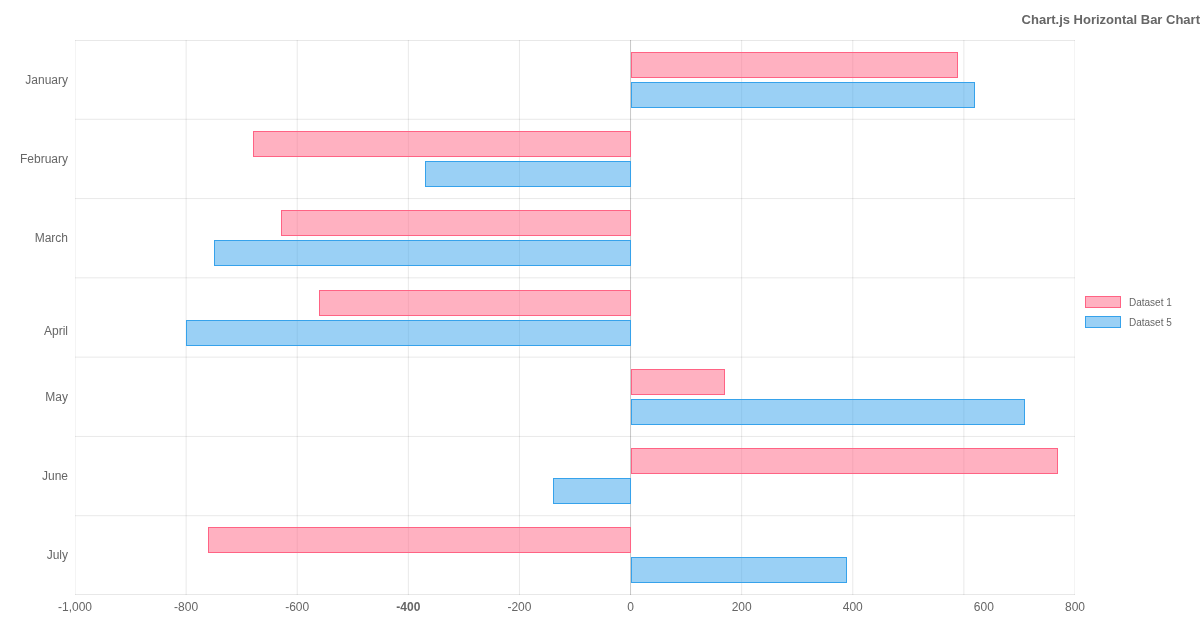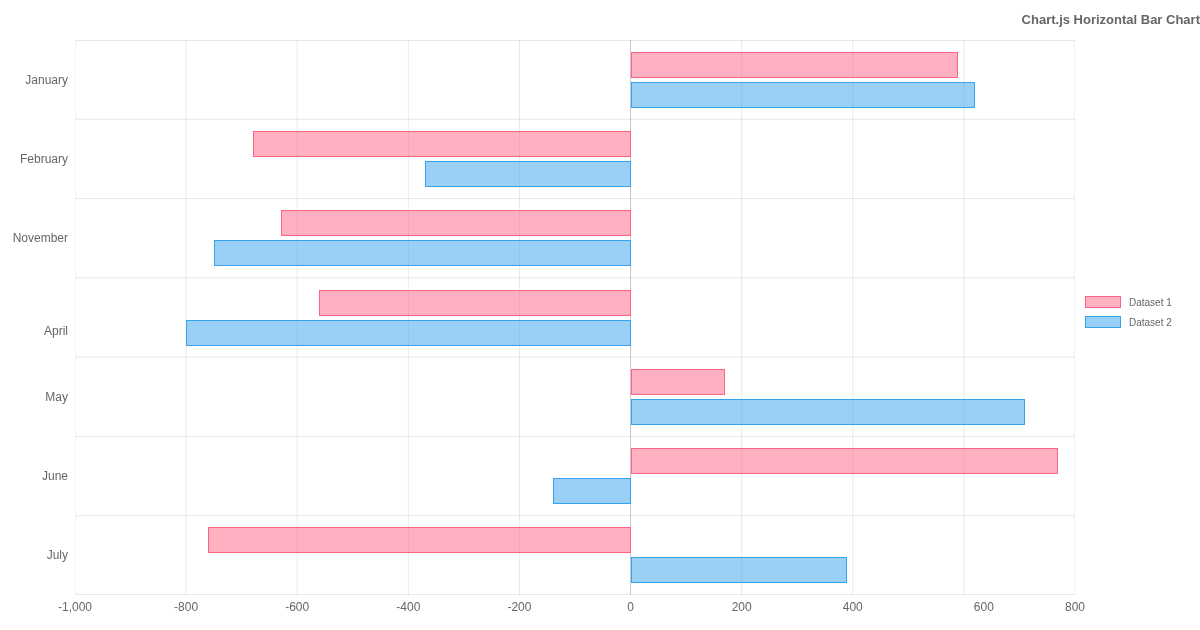--- a/index.html
+++ b/index.html
@@ -133,43 +133,43 @@
       <div class="bar ds1" style="left: 555.556px; width: 427.778px; top: 408.071px;"></div>
       <div class="bar ds2" style="left: 477.778px; width: 77.7778px; top: 438.071px;"></div>
       <div class="bar ds1" style="left: 133.333px; width: 422.222px; top: 487.357px;"></div>
       <div class="bar ds2" style="left: 555.556px; width: 216.667px; top: 517.357px;"></div>
     </div>
 
   <div id="x-ticks">
       <div class="x-tick-label" style="left: 75px;">-1,000</div>
       <div class="x-tick-label" style="left: 186.111px;">-800</div>
       <div class="x-tick-label" style="left: 297.222px; text-align: right;">-600</div>
-      <div class="x-tick-label" style="left: 408.333px;">-400</div>
+      <div class="x-tick-label" style="left: 408.333px; font-weight: bold;">-400</div>
       <div class="x-tick-label" style="left: 519.444px;">-200</div>
       <div class="x-tick-label" style="left: 630.556px;">0</div>
       <div class="x-tick-label" style="left: 741.667px;">200</div>
       <div class="x-tick-label" style="left: 852.778px;">400</div>
       <div class="x-tick-label" style="left: 963.889px; margin-left: 20px;">600</div>
       <div class="x-tick-label" style="left: 1075px;">800</div>
     </div>
 
   <div id="y-ticks">
       <div class="y-tick-label" style="top: 79.6429px;">January</div>
       <div class="y-tick-label" style="top: 158.929px;">February</div>
-      <div class="y-tick-label" style="top: 238.214px;">November</div>
+      <div class="y-tick-label" style="top: 238.214px;">March</div>
       <div class="y-tick-label" style="top: 331px;">April</div>
       <div class="y-tick-label" style="top: 396.786px;">May</div>
       <div class="y-tick-label" style="top: 476.071px;">June</div>
       <div class="y-tick-label" style="top: 555.357px;">July</div>
     </div>
 
   <div class="legend">
     <div class="legend-row">
       <span class="legend-swatch ds1"></span>
       <span>Dataset 1</span>
     </div>
     <div class="legend-row">
       <span class="legend-swatch ds2"></span>
-      <span>Dataset 2</span>
+      <span>Dataset 5</span>
     </div>
   </div>
 
 </div>
 
 </body></html>

